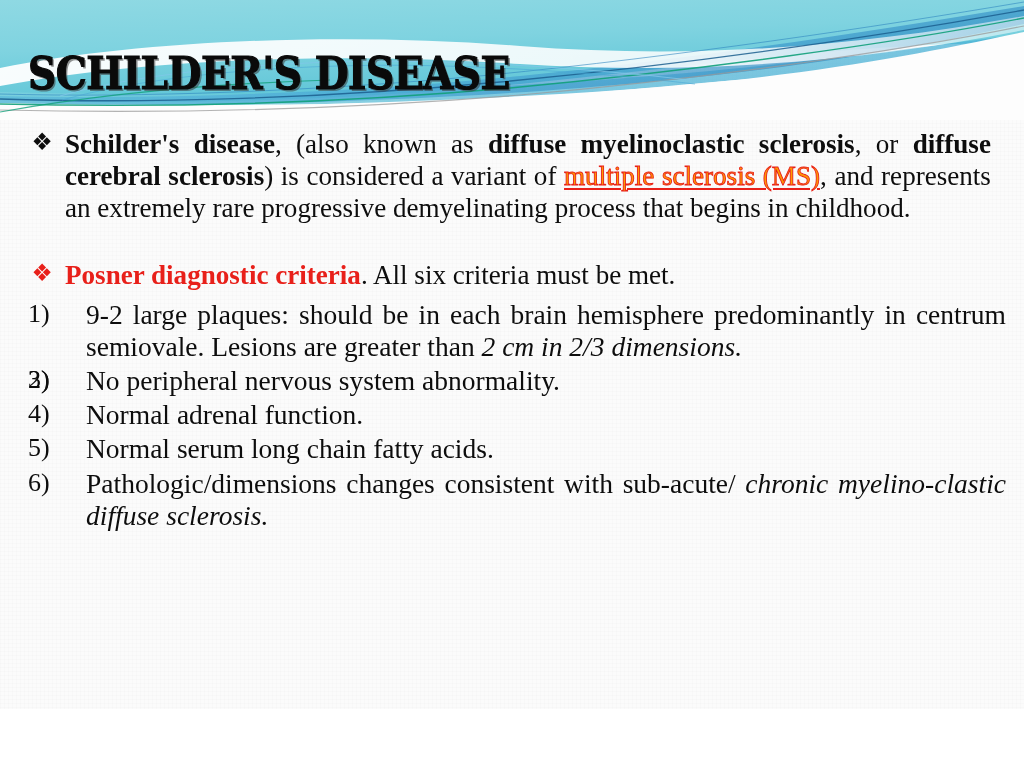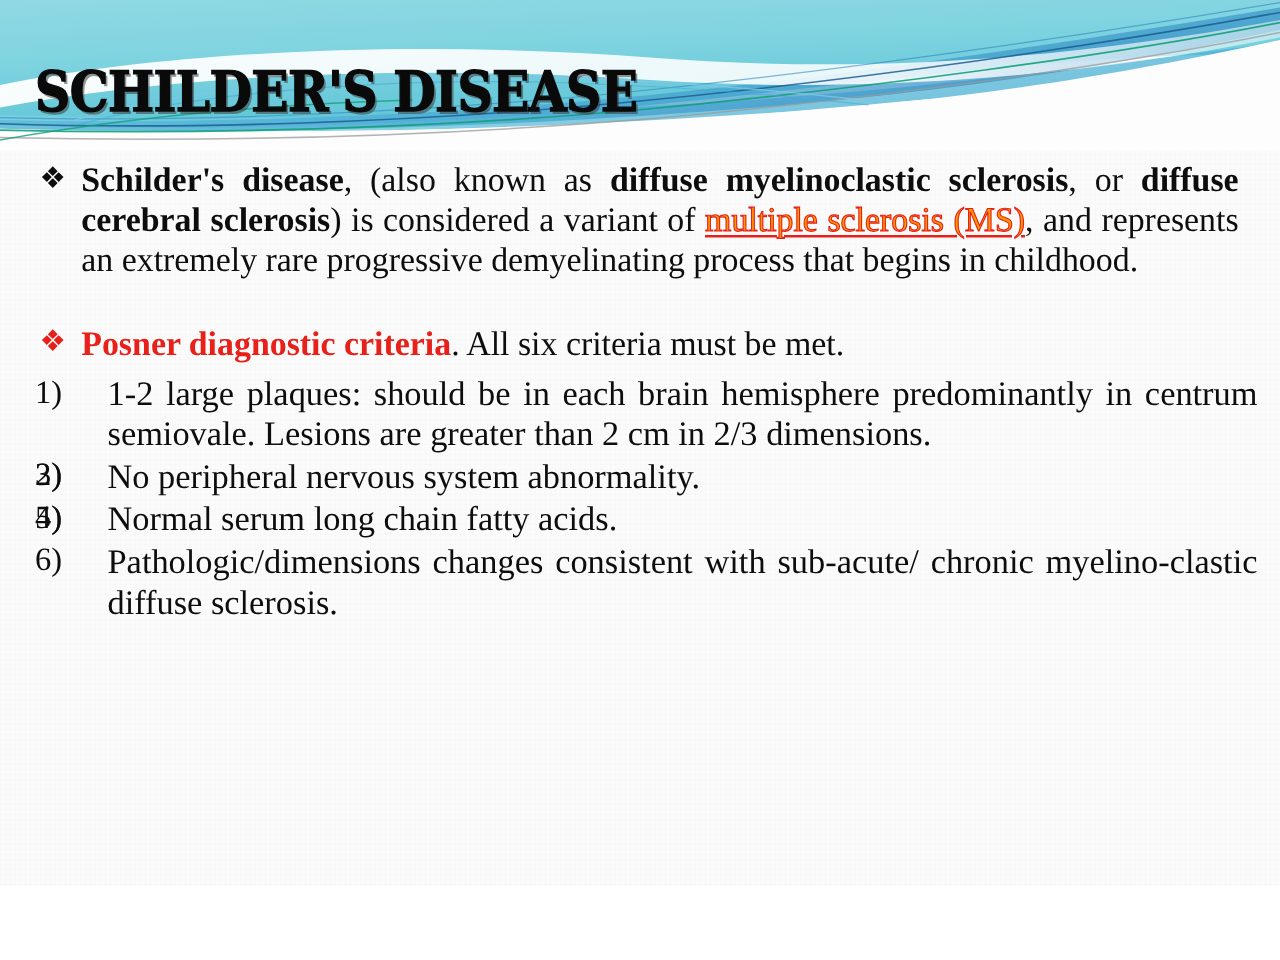--- a/index.html
+++ b/index.html
@@ -139,21 +139,21 @@
   .num-item .num {
     position: absolute;
     left: 28px;
     top: 0;
     width: 46px;
     text-align: left;
     font-size: 26px;
     font-variant-numeric: oldstyle-nums;
     text-align: justify;
   }
-  .num-item .last-line { text-align: left; }
+  .num-item .last-line { text-align: left; font-style: italic; }
   .num-item.short { text-align: left; }
 </style>
 </head>
 <body>
 
 <div class="slide">
 
   <div class="slide-texture"></div>
 
   <div class="banner">
@@ -219,36 +219,37 @@
     </p>
 
     <p class="bullet-para para-2">
       <span class="bullet-glyph">❖</span><span class="red-strong">Posner diagnostic criteria</span><span>. All six criteria must be met.</span>
     </p>
 
     <ol class="num-list">
 
       <li class="num-item">
         <span class="num">1)</span>
-        <span>1-2 large plaques: should be in each brain hemisphere</span>
+        <span>9-2 large plaques: should be in each brain hemisphere</span>
         <span>predominantly in centrum semiovale. Lesions are greater than</span>
         <span class="last-line">2 cm in 2/3 dimensions.</span>
       </li>
 
       <li class="num-item short">
         <span class="num">2)</span>
       </li>
 
       <li class="num-item short">
         <span class="num">3)</span>
         <span>No peripheral nervous system abnormality.</span>
       </li>
 
       <li class="num-item short">
         <span class="num">4)</span>
+        <span>Normal adrenal function.</span>
       </li>
 
       <li class="num-item short">
         <span class="num">5)</span>
         <span>Normal serum long chain fatty acids.</span>
       </li>
 
       <li class="num-item">
         <span class="num">6)</span>
         <span>Pathologic/dimensions changes consistent with sub-acute/</span>

